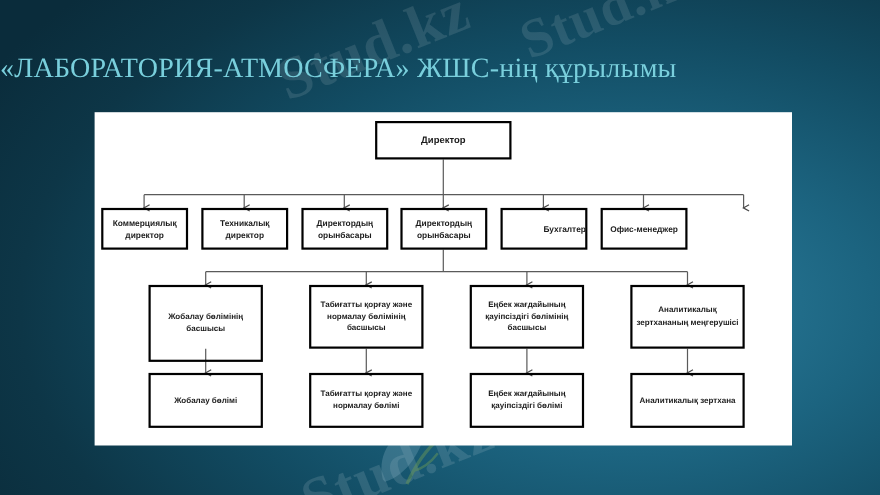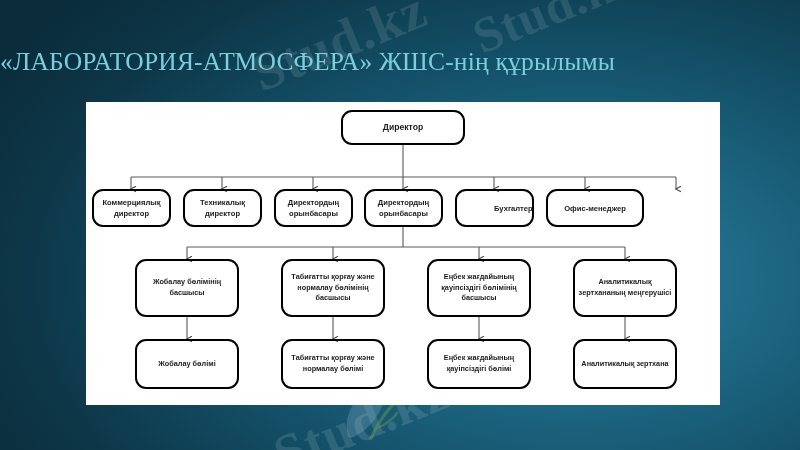--- a/index.html
+++ b/index.html
@@ -88,21 +88,21 @@
     background: transparent;
     border: 1.6px solid #000000;
     display: flex;
     align-items: center;
     justify-content: center;
     text-align: center;
     color: #1b1b1b;
     line-height: 1.45;
     padding: 2px 3px;
   }
-  .node.thick { border-width: 2.1px; border-radius: 11px; }
+  .node.thick { border-width: 2.1px; }
   .node span { display: block; width: 100%; }
 
   .lvl1 { font-size: 8.6px; font-weight: bold; }
   .lvl2 { font-size: 7.6px; font-weight: bold; }
   .lvl3 { font-size: 7.3px; font-weight: bold; }
   .lvl4 { font-size: 7.3px; font-weight: bold; }
 </style>
 </head>
 <body>
 
@@ -179,25 +179,25 @@
     </div>
     <div class="node thick lvl2" style="left:188px; top:87px; width:79px; height:38px;">
       <span>Директордың орынбасары</span>
     </div>
     <div class="node thick lvl2" style="left:278px; top:87px; width:79px; height:38px;">
       <span>Директордың орынбасары</span>
     </div>
     <div class="node thick lvl2" style="left:369px; top:87px; width:79px; height:38px;padding-left:37px;">
       <span>Бухгалтер</span>
     </div>
-    <div class="node thick lvl2" style="left:460px; top:87px; width:98px; height:38px;">
+    <div class="node thick lvl2" style="left:460px; top:87px; width:79px; height:38px;">
       <span>Офис-менеджер</span>
     </div>
 
-    <div class="node thick lvl3" style="left:49px; top:157px; width:104px; height:58px;">
+    <div class="node thick lvl3" style="left:49px; top:157px; width:104px; height:70px;">
       <span>Жобалау бөлімінің басшысы</span>
     </div>
     <div class="node thick lvl3" style="left:195px; top:157px; width:104px; height:58px;">
       <span>Табиғатты қорғау және нормалау бөлімінің басшысы</span>
     </div>
     <div class="node thick lvl3" style="left:341px; top:157px; width:104px; height:58px;">
       <span>Еңбек жағдайының қауіпсіздігі бөлімінің басшысы</span>
     </div>
     <div class="node thick lvl3" style="left:487px; top:157px; width:104px; height:58px;">
       <span>Аналитикалық зертхананың меңгерушісі</span>

